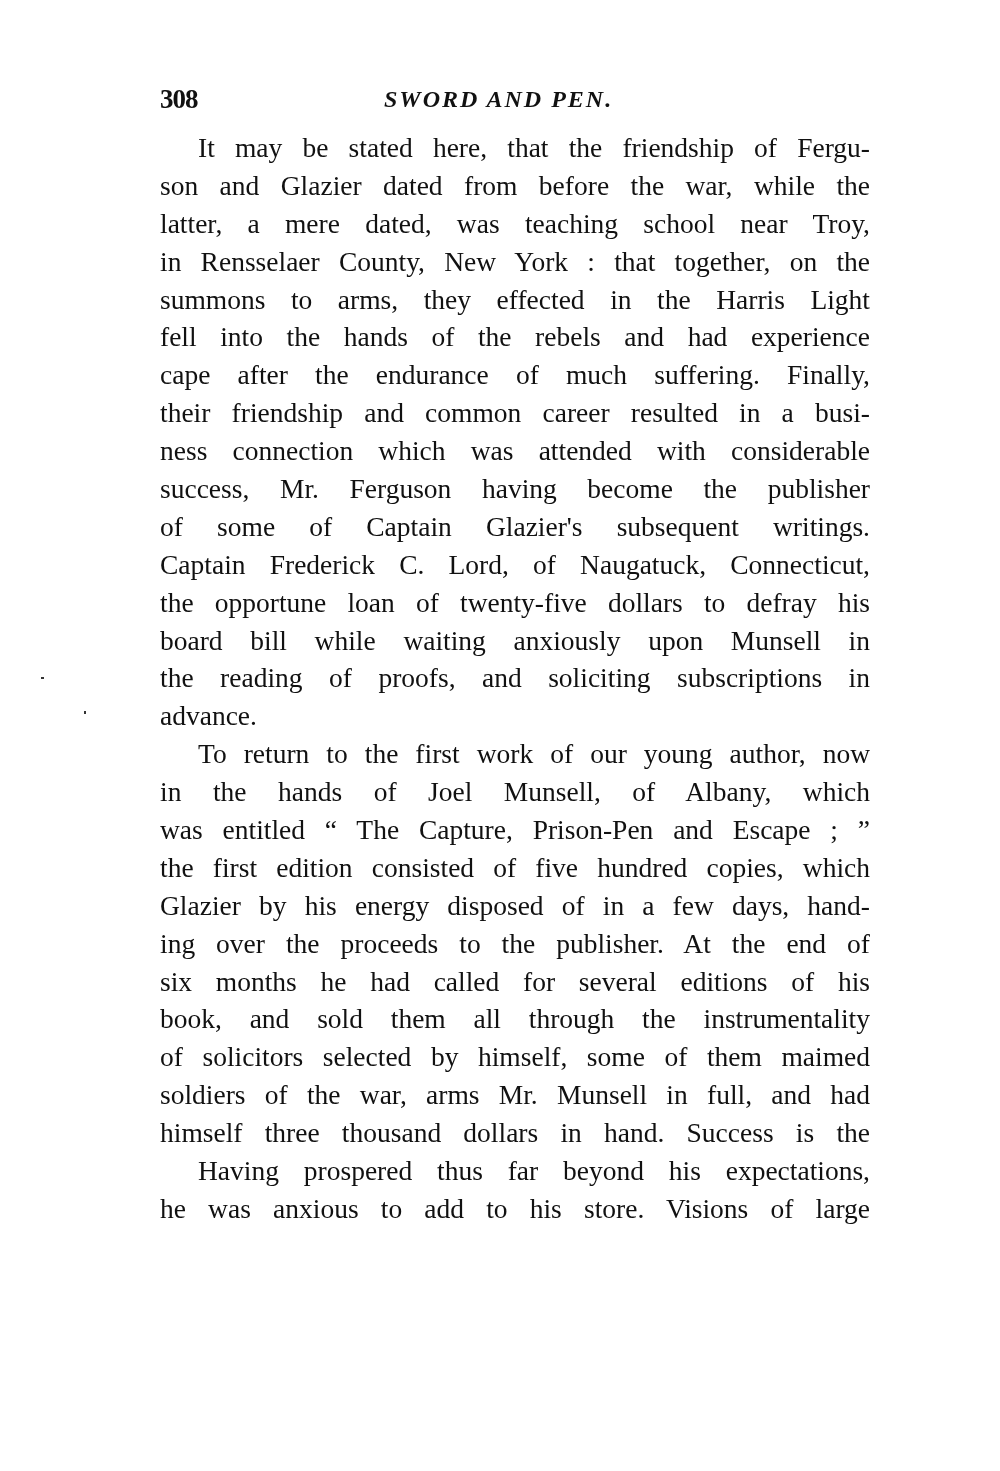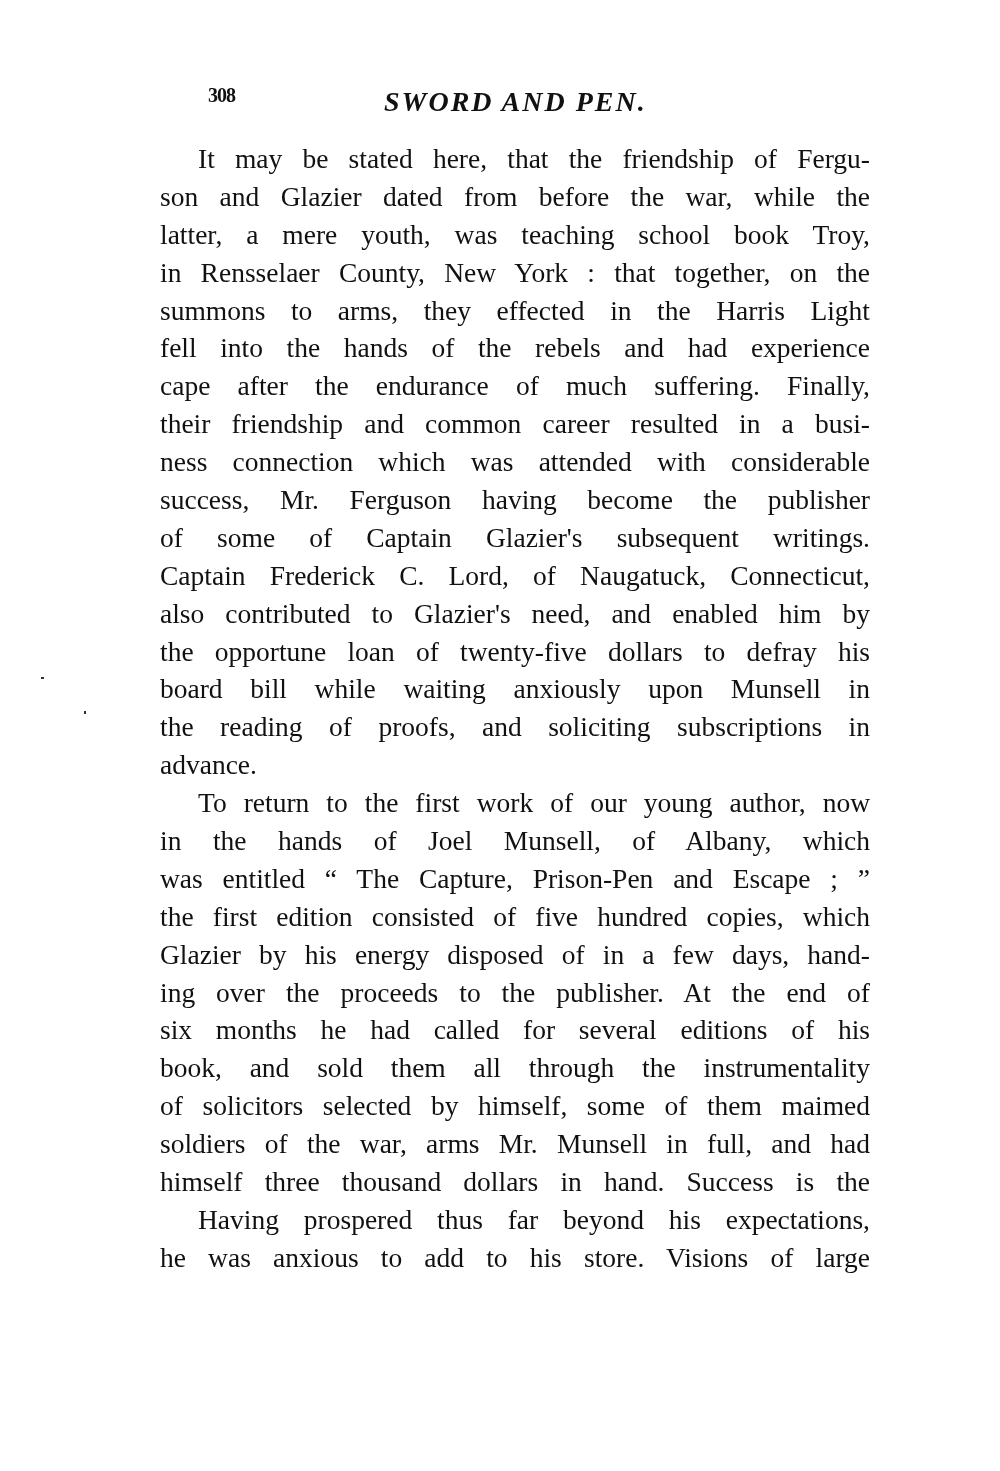--- a/index.html
+++ b/index.html
@@ -26,35 +26,34 @@
       height: 44px;
       font-size: 25px;
       font-weight: bold;
     }
     .page-number {
       position: absolute;
       left: 0;
       top: 4px;
       font-family: "Liberation Serif", serif;
       font-weight: bold;
-      font-size: 20px;
+      font-size: 27px;
       letter-spacing: -1px;
-      margin-left: 48px;
     }
     .running-title {
       position: absolute;
       left: 224px;
       top: 6px;
       font-style: italic;
       font-weight: bold;
-      font-size: 28px;
+      font-size: 24px;
       letter-spacing: 2px;
     }
     .body-text {
-      margin-top: 16px;
+      margin-top: 5px;
     }
     .line {
       display: block;
       height: 37.9px;
       line-height: 37.9px;
       font-size: 27.5px;
       white-space: nowrap;
       text-align: justify;
       text-align-last: justify;
     }
@@ -78,31 +77,30 @@
   <div class="running-head">
     <span class="page-number">308</span>
     <span class="running-title">SWORD AND PEN.</span>
   </div>
 
   <div class="body-text">
 
     <div class="paragraph">
       <span class="line indent">It may be stated here, that the friendship of Fergu-</span>
       <span class="line">son and Glazier dated from before the war, while the</span>
-      <span class="line">latter, a mere youth, was teaching school book Troy,</span>
+      <span class="line">latter, a mere dated, was teaching school near Troy,</span>
       <span class="line">in Rensselaer County, New York : that together, on the</span>
       <span class="line">summons to arms, they effected in the Harris Light</span>
       <span class="line">fell into the hands of the rebels and had experience</span>
       <span class="line">cape after the endurance of much suffering. Finally,</span>
       <span class="line">their friendship and common career resulted in a busi-</span>
       <span class="line">ness connection which was attended with considerable</span>
       <span class="line">success, Mr. Ferguson having become the publisher</span>
       <span class="line">of some of Captain Glazier's subsequent writings.</span>
       <span class="line">Captain Frederick C. Lord, of Naugatuck, Connecticut,</span>
-      <span class="line">also contributed to Glazier's need, and enabled him by</span>
       <span class="line">the opportune loan of twenty-five dollars to defray his</span>
       <span class="line">board bill while waiting anxiously upon Munsell in</span>
       <span class="line">the reading of proofs, and soliciting subscriptions in</span>
       <span class="line last">advance.</span>
     </div>
 
     <div class="paragraph">
       <span class="line indent">To return to the first work of our young author, now</span>
       <span class="line">in the hands of Joel Munsell, of Albany, which</span>
       <span class="line">was entitled “ The Capture, Prison-Pen and Escape ; ”</span>

